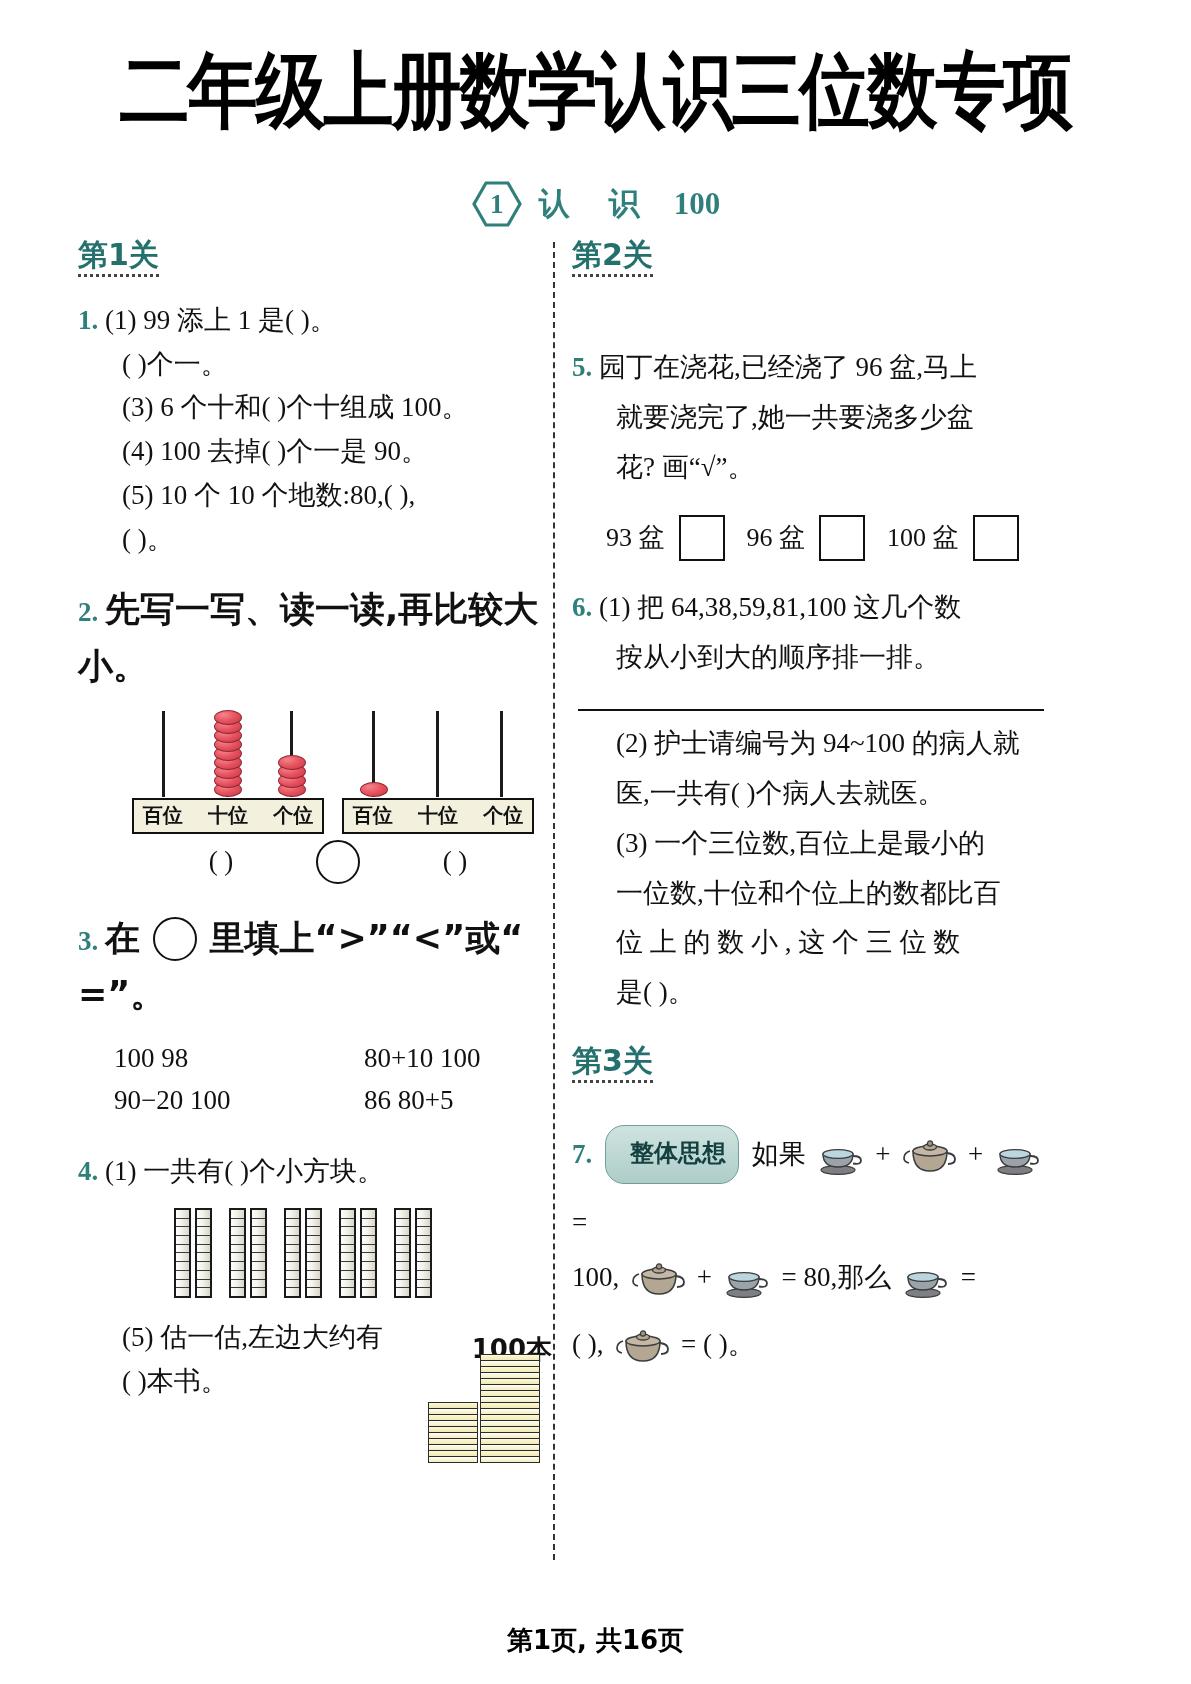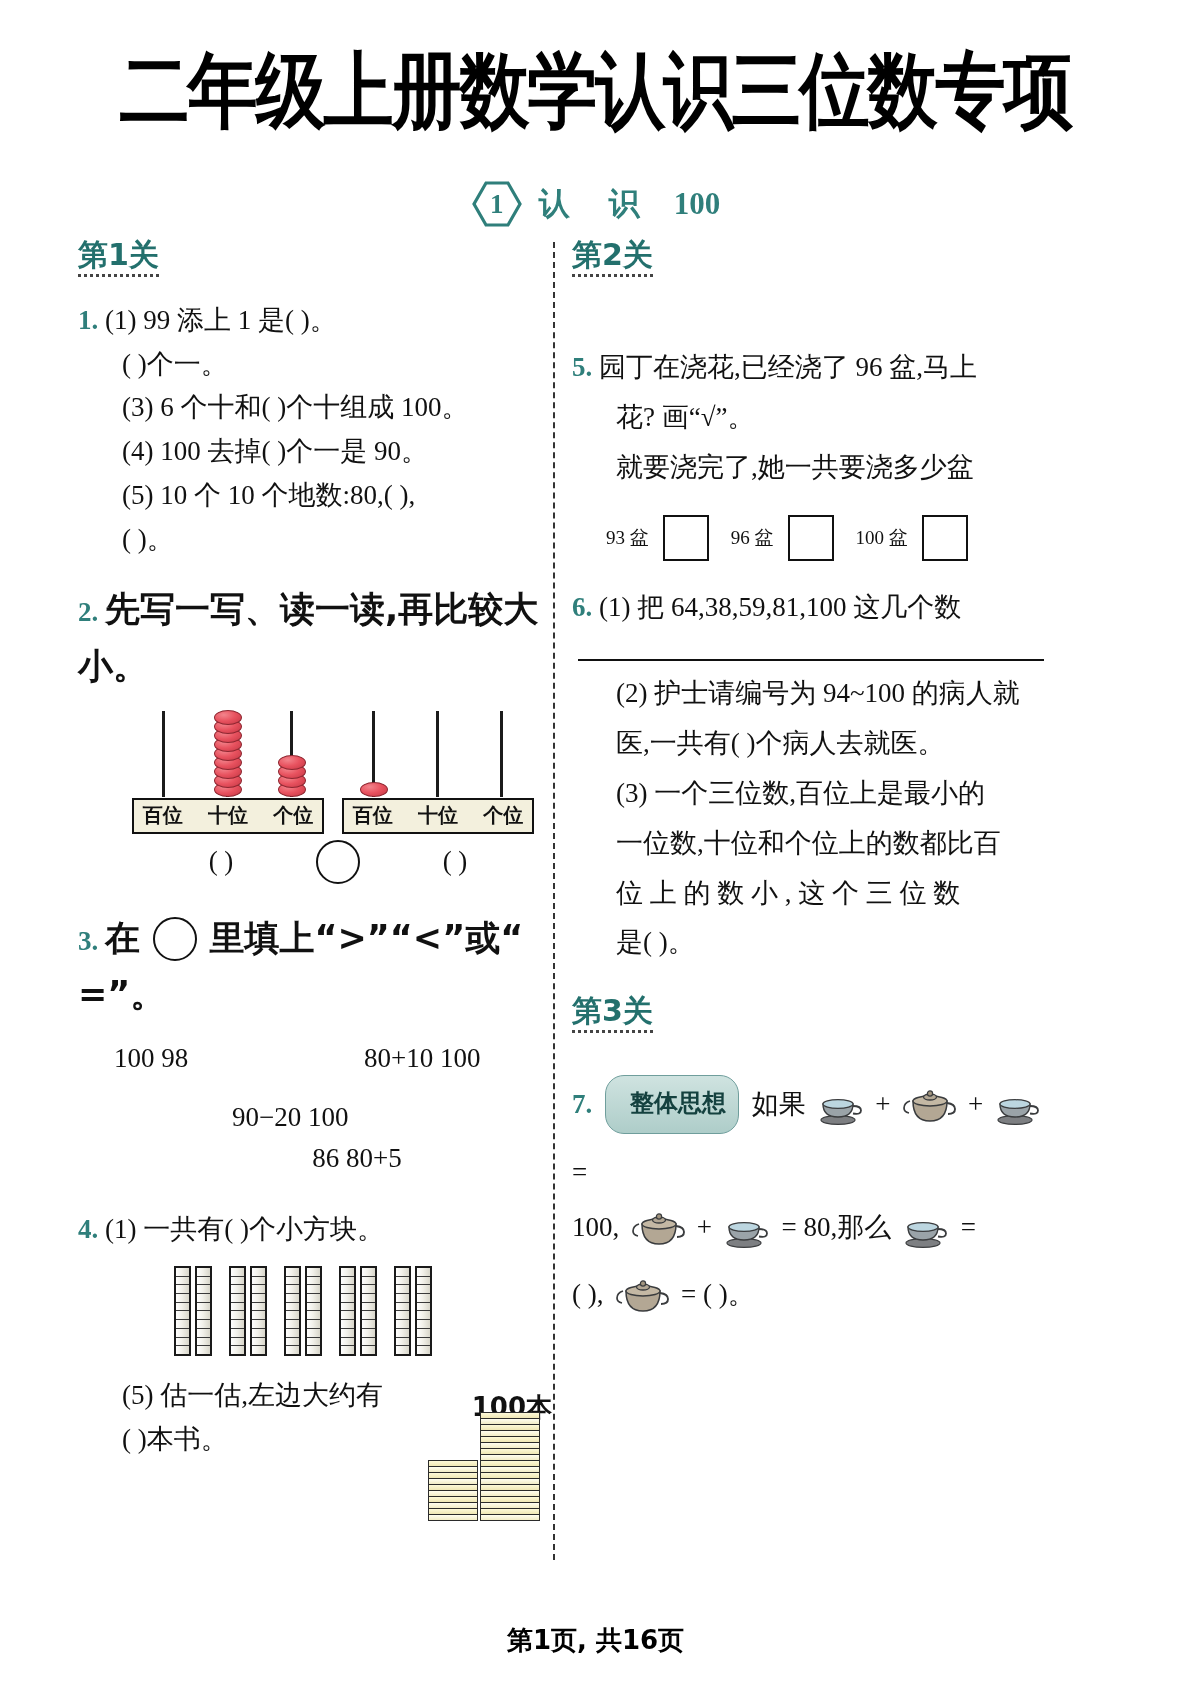--- a/index.html
+++ b/index.html
@@ -156,21 +156,21 @@
   .stackA{position:absolute;left:4px;bottom:0;width:50px;}
   .stackB{position:absolute;left:56px;bottom:0;width:60px;}
   .sheet{
     height:5px;border:1.1px solid #2b2b2b;
     background:linear-gradient(180deg,#fdf9d9 0%,#efe7b4 100%);
     margin-bottom:-1px;
   }
   .sheet.b{background:linear-gradient(180deg,#fffef0 0%,#f2ecc6 100%);}
 
   
-  .boxrow{display:flex;align-items:center;gap:6px;margin-top:22px;font-size:19px;padding-left:6px;}
+  .boxrow{display:flex;align-items:center;gap:6px;margin-top:22px;font-size:26px;padding-left:6px;}
   .chk{
     display:inline-block;width:42px;height:42px;
     border:2.4px solid #111;background:#fff;margin:0 16px 0 8px;
     vertical-align:-9px;
   }
 
   
   .answer-line{
     height:0;border-bottom:2.2px solid #111;
     margin:26px 6px 6px 6px;
@@ -307,21 +307,21 @@
         <span class="circ-sm"></span>
         <span>98</span>
       </span>
       <span style="margin-left:52px;">
         <span>80+10</span>
         <span class="circ-sm"></span>
         <span>100</span>
       </span>
     </div>
 
-    <div style="display:flex;margin-top:18px;padding-left:36px;font-size:27px;align-items:center;flex-direction:column;">
+    <div style="display:flex;margin-top:1px;padding-left:36px;font-size:27px;align-items:center;">
       <span style="width:198px;">
         <span>90−20</span>
         <span class="circ-sm"></span>
         <span>100</span>
       </span>
       <span style="margin-left:52px;">
         <span>86</span>
         <span class="circ-sm"></span>
         <span>80+5</span>
       </span>
@@ -511,37 +511,38 @@
   </div>
 
   <div class="col col-right">
 
     <div class="stage">第2关</div>
 
     
     <div class="q" style="margin-top:66px;line-height:1.85;">
       <span class="qnum">5.</span>
       <span>园丁在浇花,已经浇了 96 盆,马上</span>
+      <span class="indent">就要浇完了,她一共要浇多少盆</span>
       <span class="indent">花? 画“√”。</span>
-      <span class="indent">就要浇完了,她一共要浇多少盆</span>
     </div>
 
     <div class="boxrow" style="padding-left:34px;">
       <span>93 盆</span>
       <span class="chk"></span>
       <span>96 盆</span>
       <span class="chk"></span>
       <span>100 盆</span>
       <span class="chk"></span>
     </div>
 
     
     <div class="q" style="margin-top:22px;line-height:1.85;">
       <span class="qnum">6.</span>
       <span>(1) 把 64,38,59,81,100 这几个数</span>
+      <span class="indent">按从小到大的顺序排一排。</span>
     </div>
 
     <div class="answer-line"></div>
 
     <div class="q" style="margin-top:8px;line-height:1.85;">
       <span class="indent">(2) 护士请编号为 94~100 的病人就</span>
       <span class="indent">医,一共有(        )个病人去就医。</span>
       <span class="indent">(3) 一个三位数,百位上是最小的</span>
       <span class="indent">一位数,十位和个位上的数都比百</span>
       <span class="indent">位 上 的 数 小 , 这 个 三 位 数</span>

